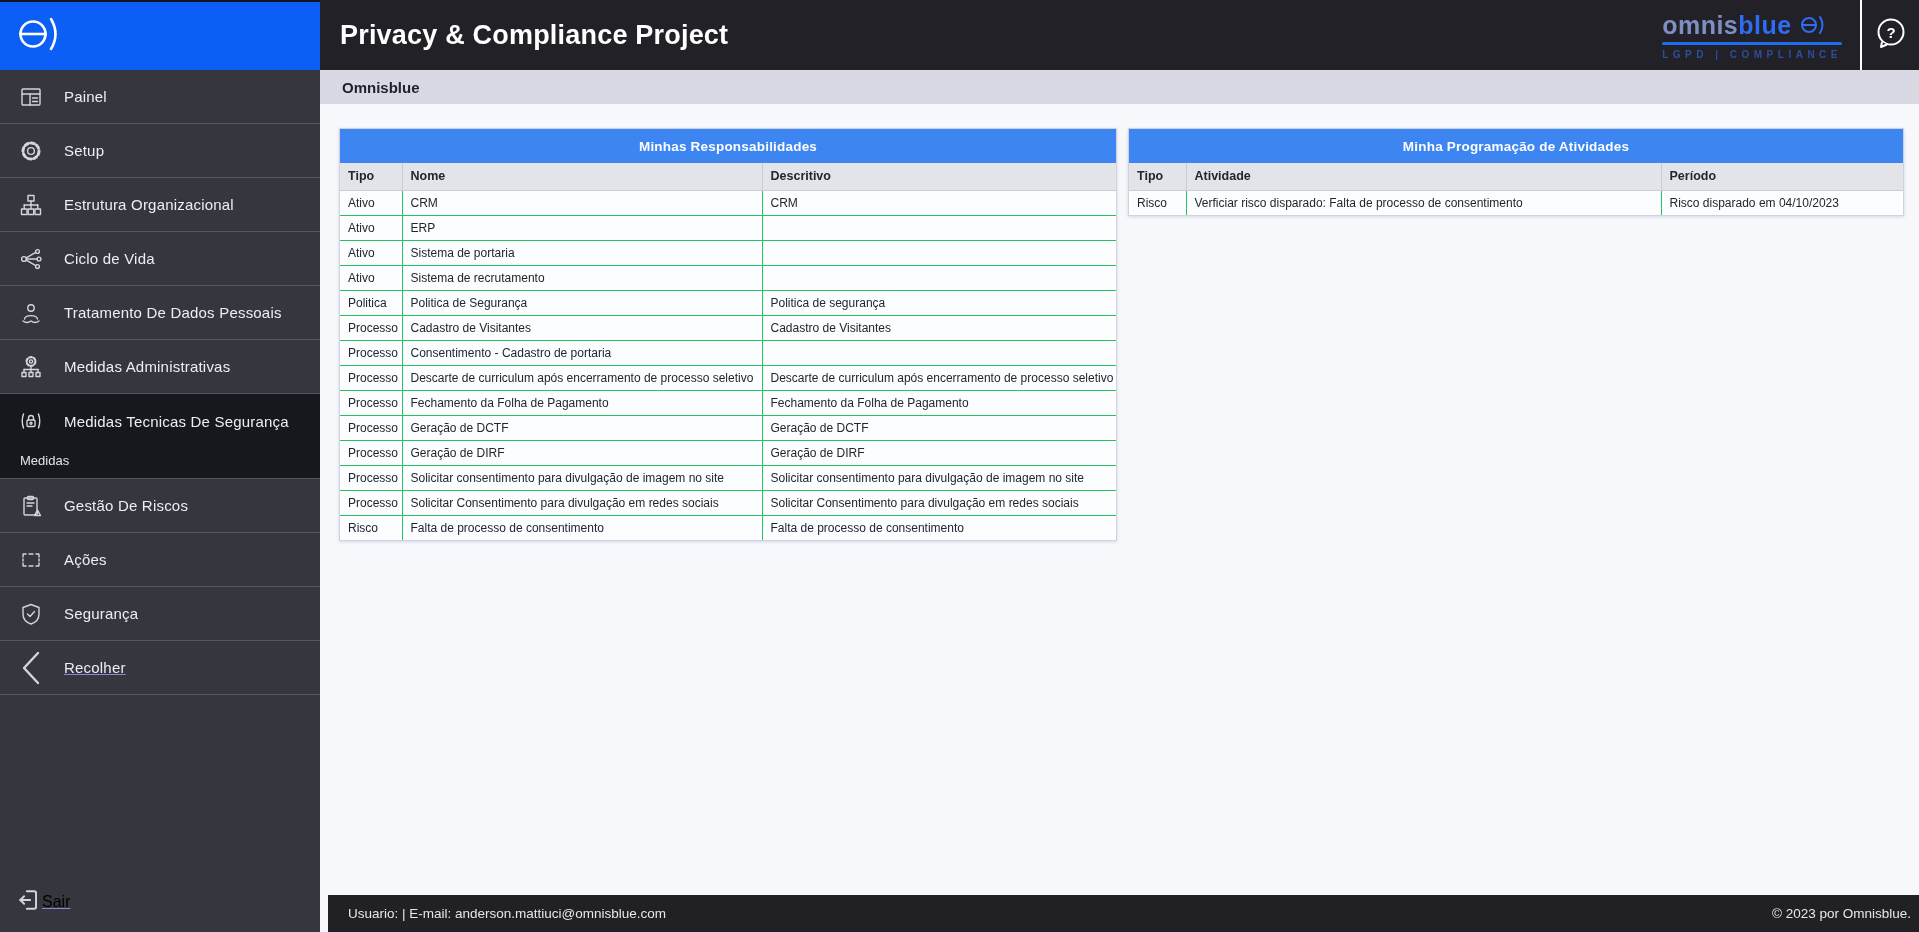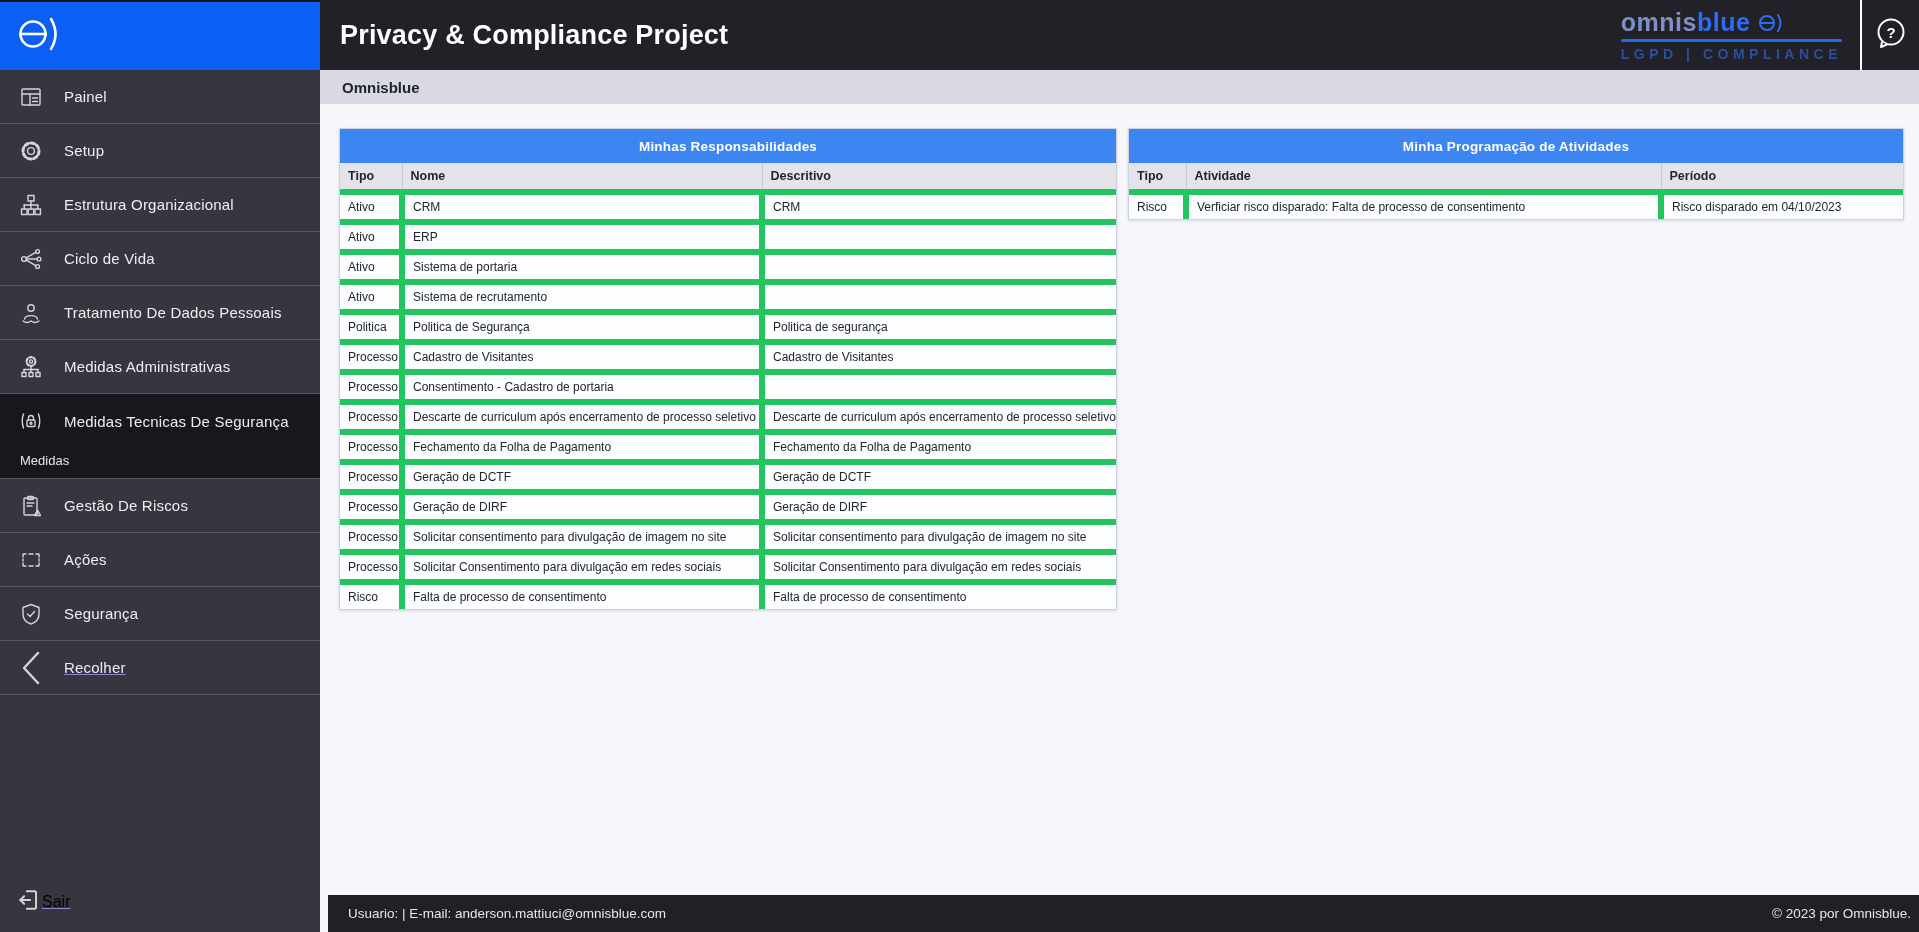--- a/index.html
+++ b/index.html
@@ -23,37 +23,37 @@
 
   
   .header { position:absolute; left:320px; top:0; width:1599px; height:70px; background:#212127; display:flex; align-items:center; z-index:4; }
   .page-title { color:#ffffff; font-size:27px; font-weight:bold; margin-left:20px; letter-spacing:.2px; }
   .header-right { margin-left:auto; display:flex; align-items:stretch; height:100%; }
   .brand { display:flex; flex-direction:column; justify-content:center; padding-right:18px; }
   .brand-line1 { display:flex; align-items:center; font-size:25px; font-weight:bold; letter-spacing:.5px; }
   .brand-omnis { color:#7d8fc4; }
   .brand-blue { color:#2f6cf4; }
   .brand-rule { height:3px; background:#1f6cf0; margin-top:2px; border-radius:2px; }
-  .brand-tag { color:#2b4f9e; font-size:14px; letter-spacing:4.5px; margin-top:4px; font-weight:bold; white-space:nowrap; }
+  .brand-tag { color:#2b4f9e; font-size:10px; letter-spacing:4.5px; margin-top:4px; font-weight:bold; white-space:nowrap; }
   .header-sep { width:2px; background:#ffffff; height:100%; }
   .help-wrap { width:57px; display:flex; align-items:center; justify-content:center; }
 
   
   .breadcrumb-bar { position:absolute; left:320px; top:70px; width:1599px; height:34px; background:#d8d9e3; display:flex; align-items:center; padding-left:22px; }
   .breadcrumb-bar .crumb { color:#20222e; font-size:15px; font-weight:bold; }
 
   
   .content { position:absolute; left:320px; top:104px; width:1465px; height:791px; background:#f7f8fc; }
   .panel { position:absolute; top:24px; background:#fcfdff; border:1px solid #cfd3dd; box-shadow:0 1px 3px rgba(60,70,110,.18); }
   .panel-1 { left:19px;  width:778px; }
   .panel-2 { left:808px; width:776px; }
   .tbl-title { height:34px; background:#3d86f1; color:#fdfdff; font-size:13.5px; font-weight:bold; display:flex; align-items:center; justify-content:center; letter-spacing:.2px; }
   table.grid { width:100%; border-collapse:collapse; table-layout:fixed; }
   table.grid th { background:#e3e4e9; color:#23262f; text-align:left; font-size:12.5px; font-weight:bold; padding:6px 8px; border:1px solid #c9cdd8; border-top:none; height:27px; }
-  table.grid td { color:#23262f; font-size:12px; padding:5px 8px; border:6px solid #22c55e; background:#fcfdff; height:25px; white-space:nowrap; overflow:hidden;margin-top:27px; }
+  table.grid td { color:#23262f; font-size:12px; padding:5px 8px; border:1px solid #22c55e; background:#fcfdff; height:25px; white-space:nowrap; overflow:hidden;margin-top:27px; }
   table.grid th:first-child, table.grid td:first-child { border-left:none; }
   table.grid th:last-child, table.grid td:last-child { border-right:none; }
   table.grid tr:last-child td { border-bottom:none; }
 
   
   .page-footer { position:absolute; left:320px; top:895px; width:1599px; height:37px; background:#202025; display:flex; align-items:center; justify-content:space-between; padding:0 16px 0 20px;margin-left:8px; }
   .page-footer span { color:#e7e7ea; font-size:13.5px; }
 </style>
 </head>
 <body>

